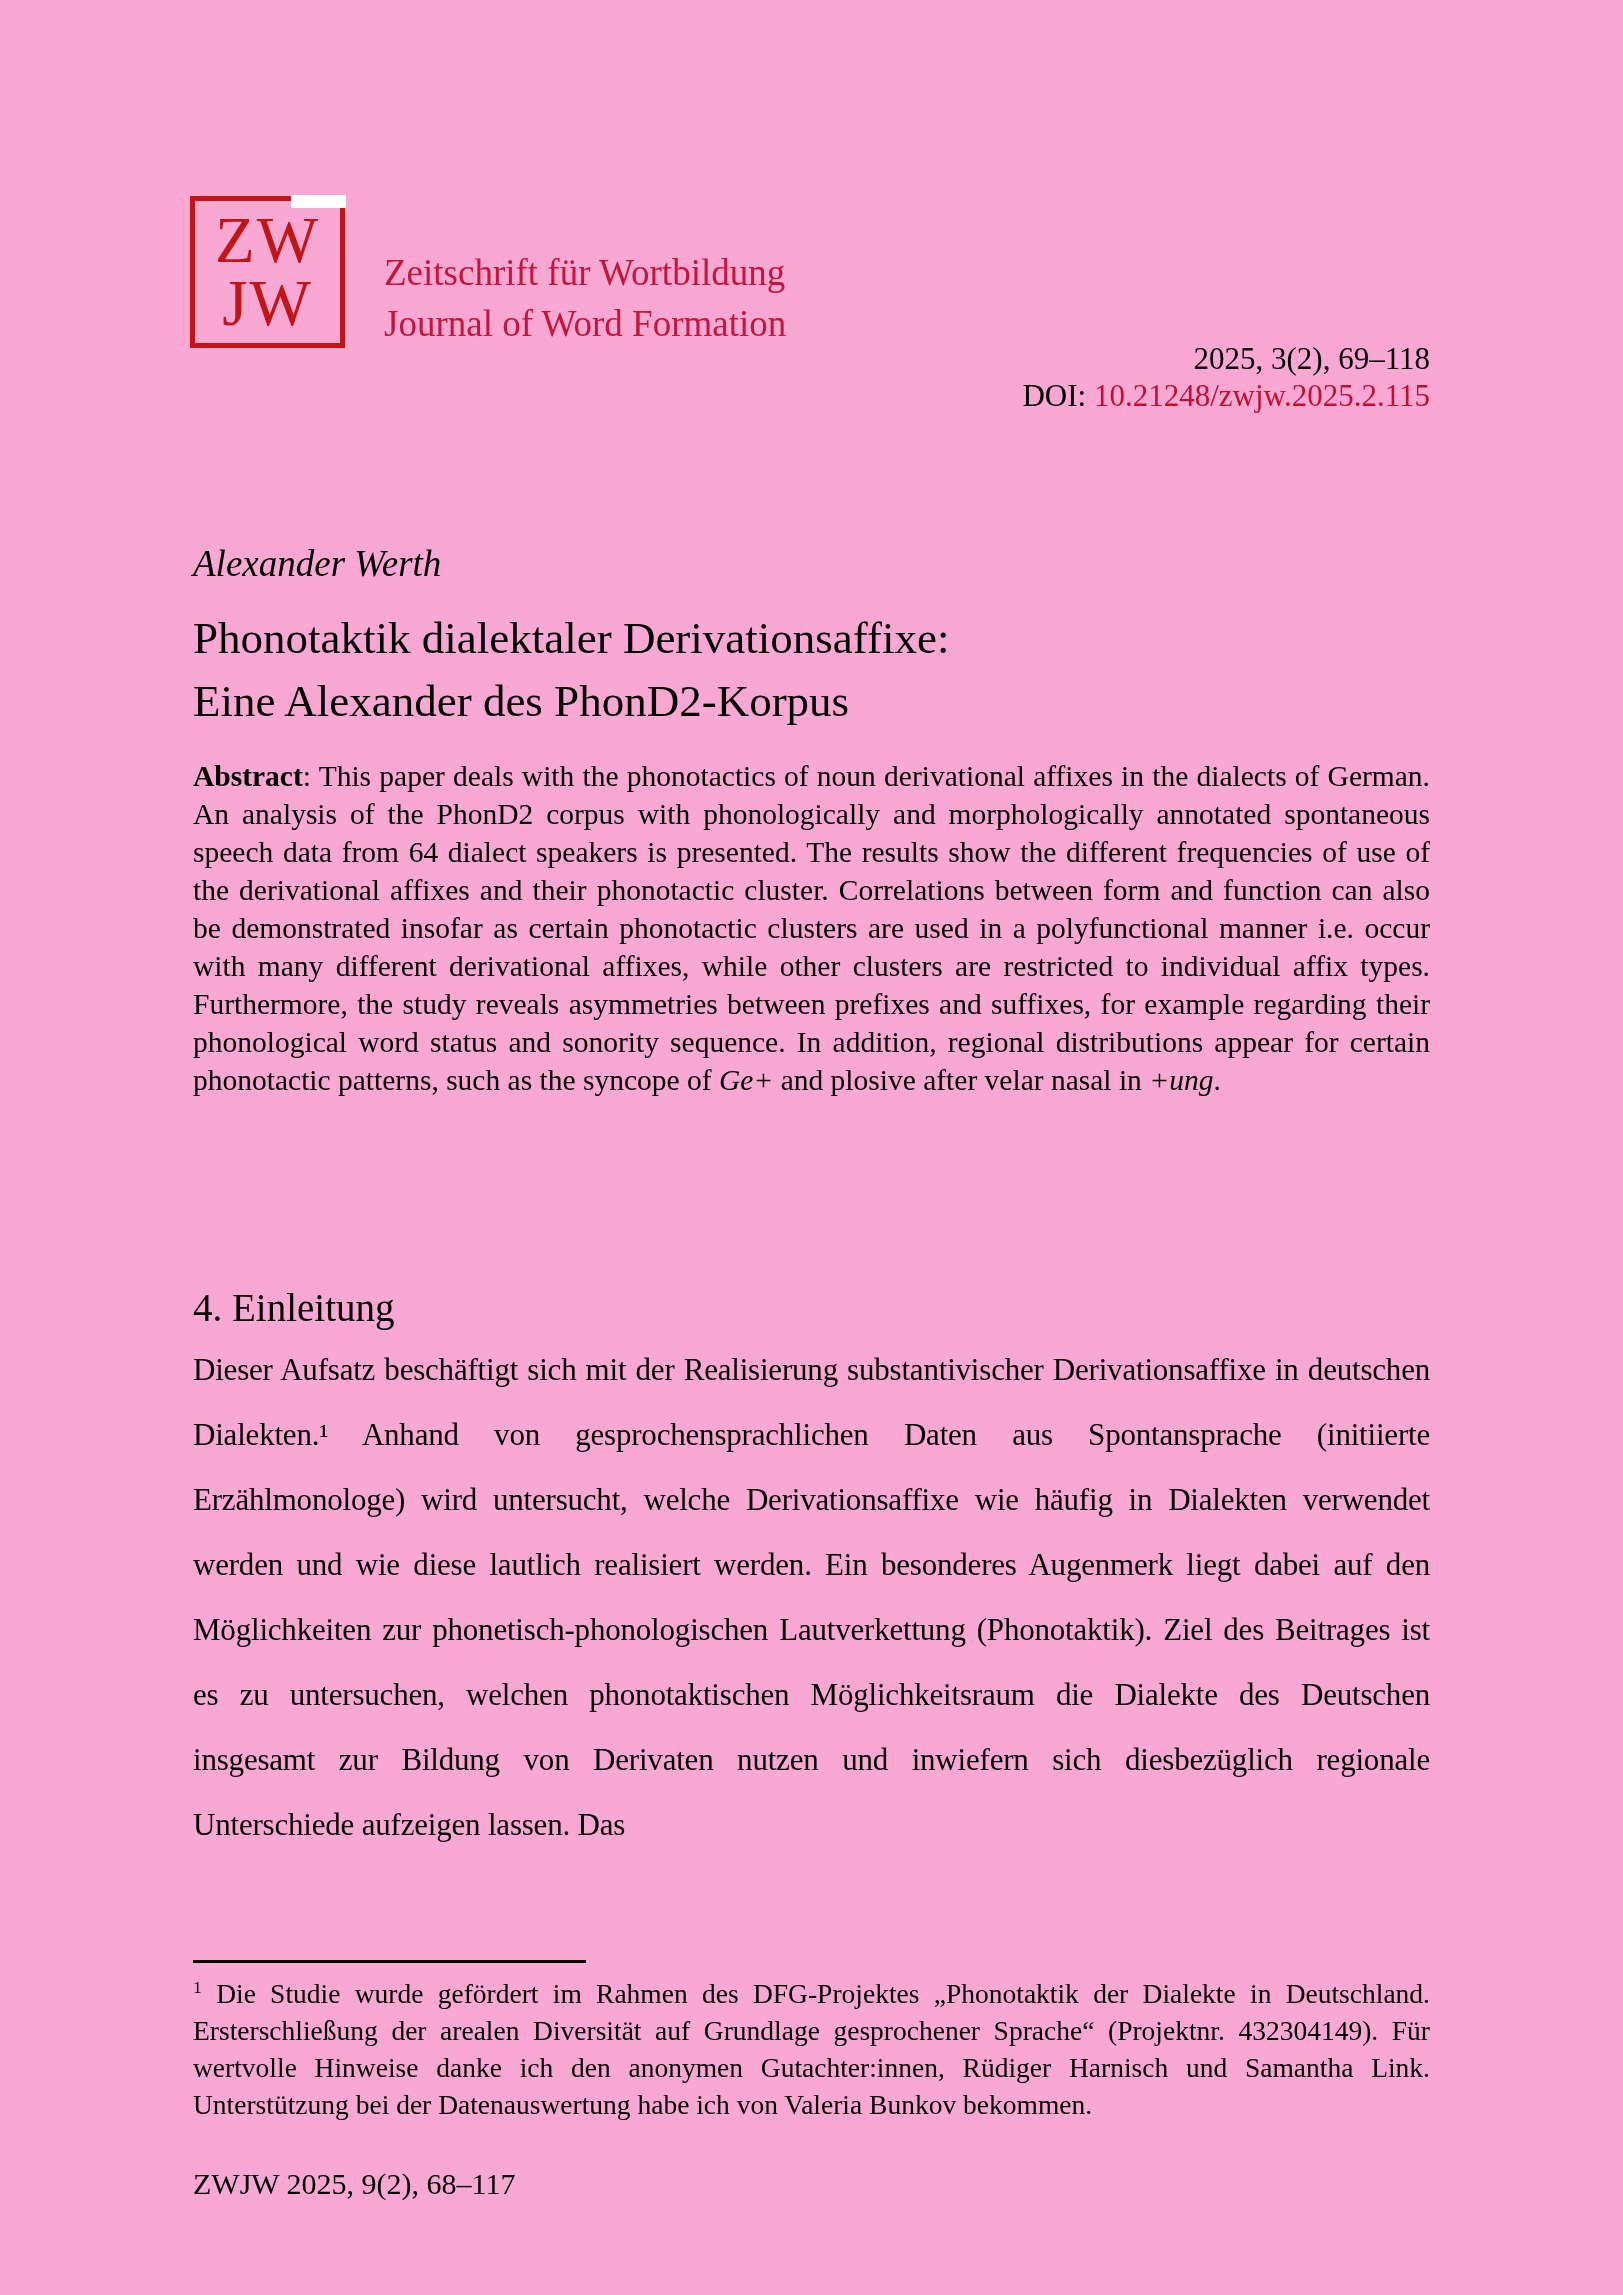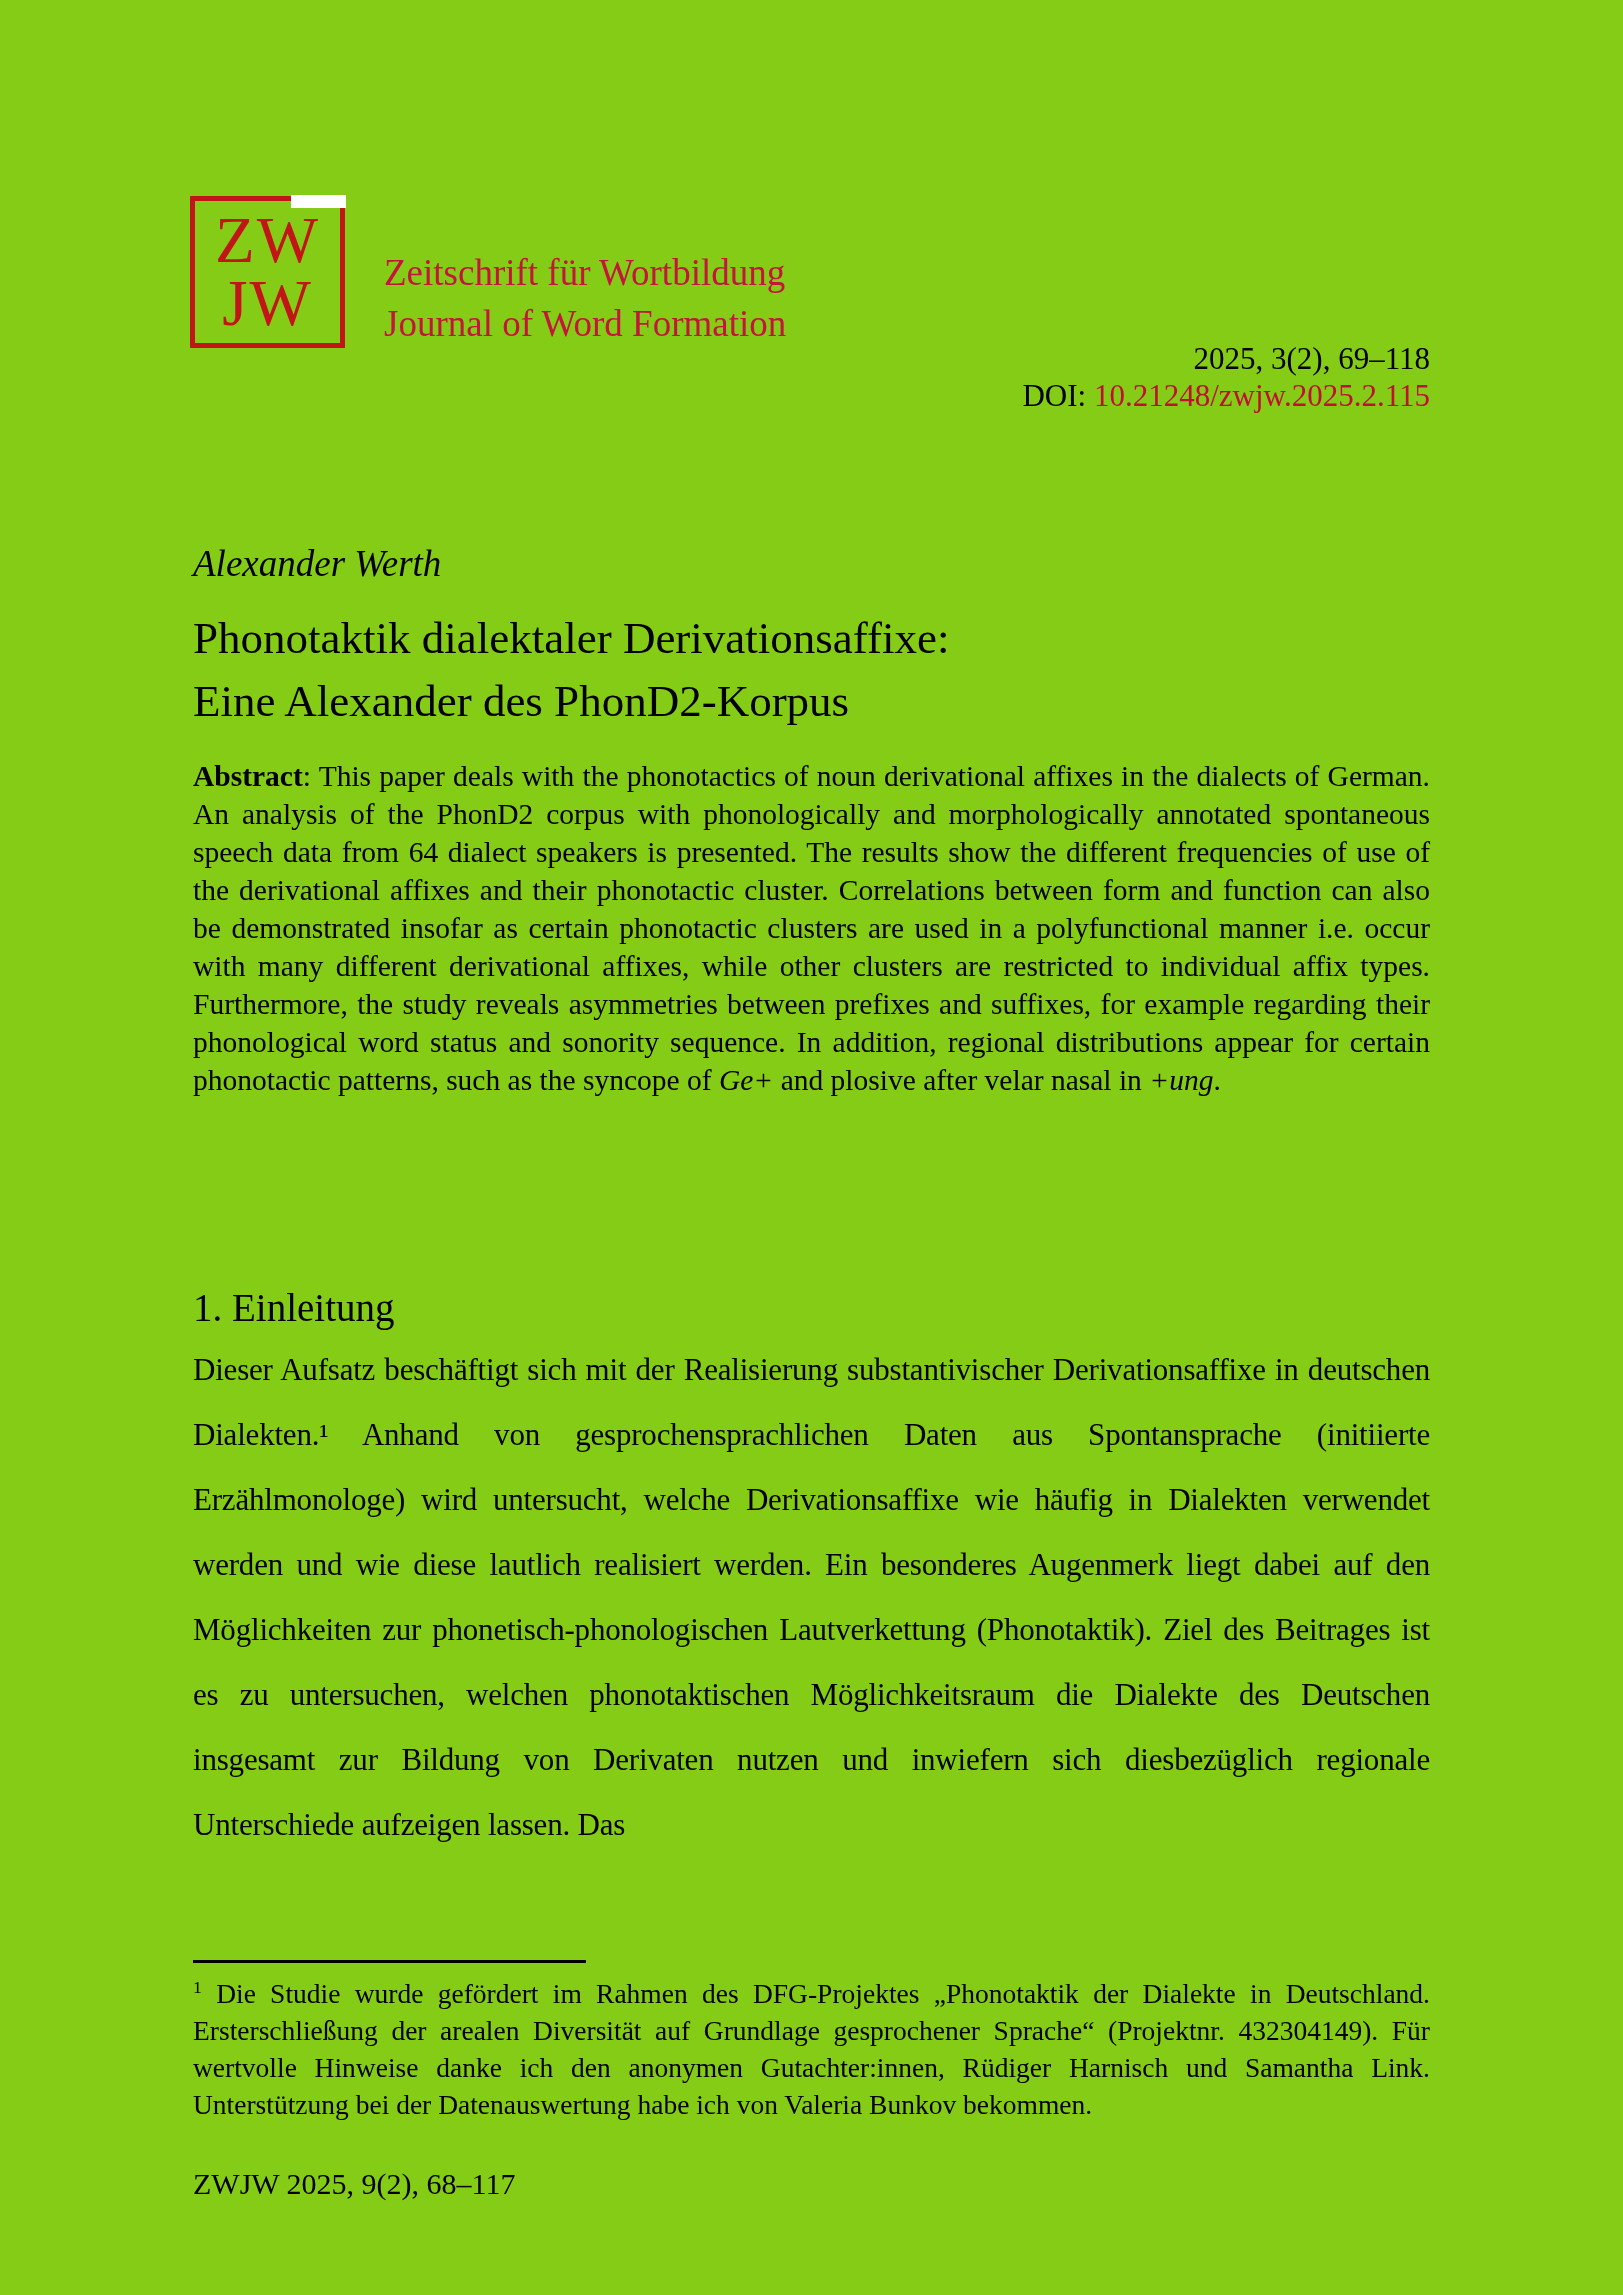--- a/index.html
+++ b/index.html
@@ -6,21 +6,21 @@
     --logo-red:#c11517;
     --journal-name-red:#c3163a;
     --doi-link-red:#c00f31;
     --text-black:#000000;
   }
   html,body{margin:0;padding:0;background:#ffffff;}
   .page{
     position:relative;
     width:1623px;
     height:2295px;
-    background:#84cc16;
+    background:#f9a8d4;
     font-family:"Liberation Serif", serif;
     color:var(--text-black);
     overflow:hidden;
   }
   
   .masthead{position:absolute;top:196px;left:190px;display:flex;}
   .logo{
     position:relative;
     width:145px;height:142px;
     border:5.9px solid var(--logo-red);
@@ -101,21 +101,21 @@
     <div><span>DOI: </span><a class="doi-link">10.21248/zwjw.2025.2.115</a></div>
   </div>
 
   <div class="author">Alexander Werth</div>
 
   <h1 class="title"><span>Phonotaktik dialektaler Derivationsaffixe:</span><br><span>Eine Alexander des PhonD2-Korpus</span></h1>
 
   <p class="abstract"><b>Abstract</b><span>: This paper deals with the phonotactics of noun derivational affixes in the dialects of German. An analysis of the PhonD2 corpus with phonologically and morphologically annotated spontaneous speech data from 64 dialect speakers is presented. The results show the different frequencies of use of the derivational affixes and their phonotactic cluster. Correlations between form and function can also be demonstrated insofar as certain phonotactic clusters are used in a polyfunctional manner i.e. occur with many different derivational affixes, while other clusters are restricted to individual affix types. Furthermore, the study reveals asymmetries between prefixes and suffixes, for example regarding their phonological word status and sonority sequence. In addition, regional distributions appear for certain phonotactic patterns, such as the syncope of </span><i>Ge+</i><span> and plosive after velar nasal in </span><i>+ung</i><span>.</span></p>
 
 
-  <h2 class="section-heading">1. Einleitung</h2>
+  <h2 class="section-heading">4. Einleitung</h2>
 
   <p class="body-text">Dieser Aufsatz beschäftigt sich mit der Realisierung substantivischer Derivationsaffixe in deutschen Dialekten.¹ Anhand von gesprochensprachlichen Daten aus Spontansprache (initiierte Erzählmonologe) wird untersucht, welche Derivationsaffixe wie häufig in Dialekten verwendet werden und wie diese lautlich realisiert werden. Ein besonderes Augenmerk liegt dabei auf den Möglichkeiten zur phonetisch-phonologischen Lautverkettung (Phonotaktik). Ziel des Beitrages ist es zu untersuchen, welchen phonotaktischen Möglichkeitsraum die Dialekte des Deutschen insgesamt zur Bildung von Derivaten nutzen und inwiefern sich diesbezüglich regionale Unterschiede aufzeigen lassen. Das</p>
 
   <div class="footnote-rule"></div>
 
   <p class="footnote"><sup>1</sup><span> Die Studie wurde gefördert im Rahmen des DFG-Projektes „Phonotaktik der Dialekte in Deutschland. Ersterschließung der arealen Diversität auf Grundlage gesprochener Sprache“ (Projektnr. 432304149). Für wertvolle Hinweise danke ich den anonymen Gutachter:innen, Rüdiger Harnisch und Samantha Link. Unterstützung bei der Datenauswertung habe ich von Valeria Bunkov bekommen.</span></p>
 
   <div class="page-footer">ZWJW 2025, 9(2), 68–117</div>
 
 </div>

